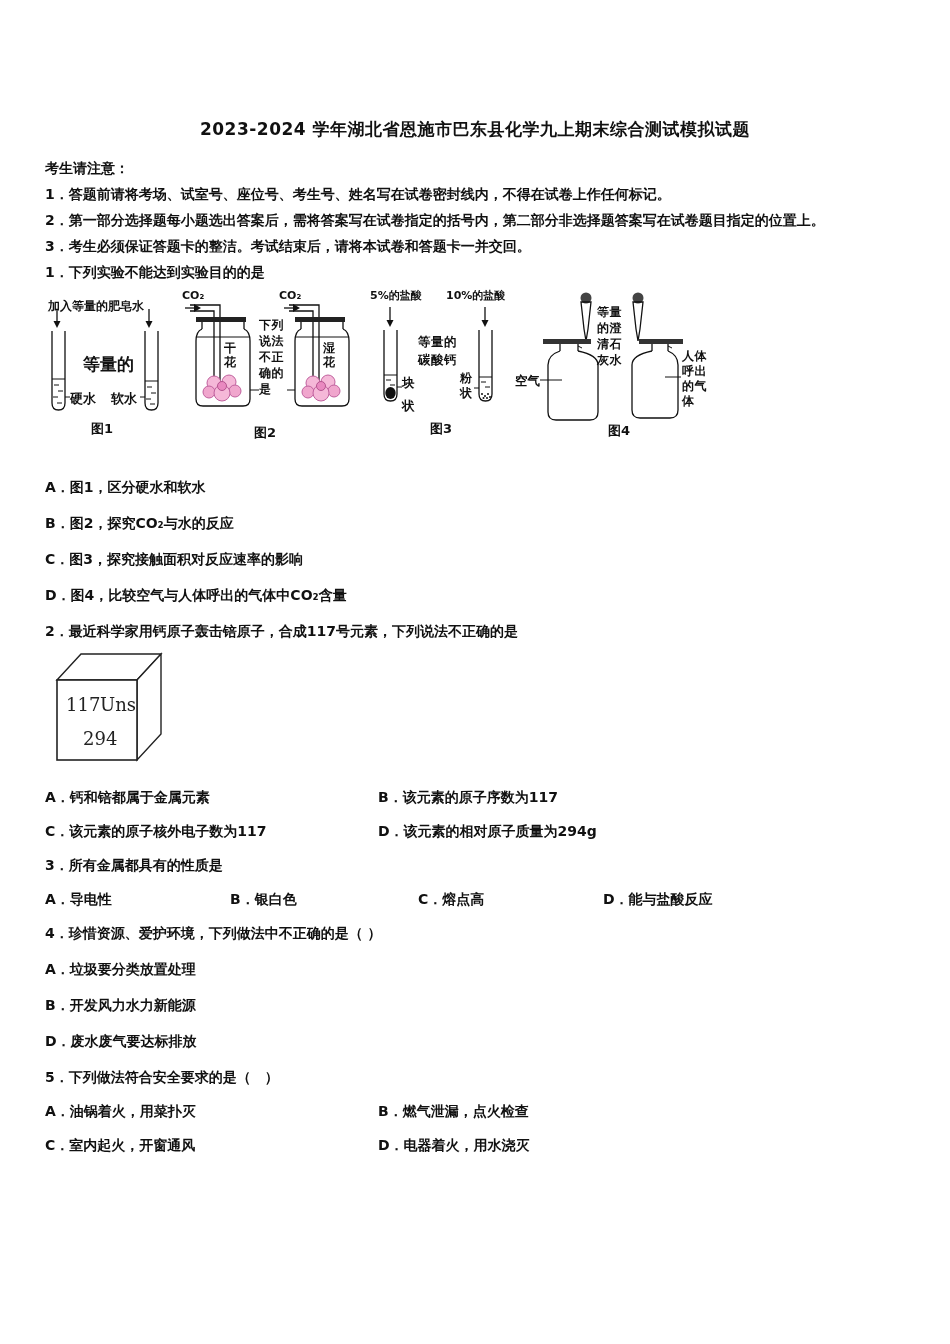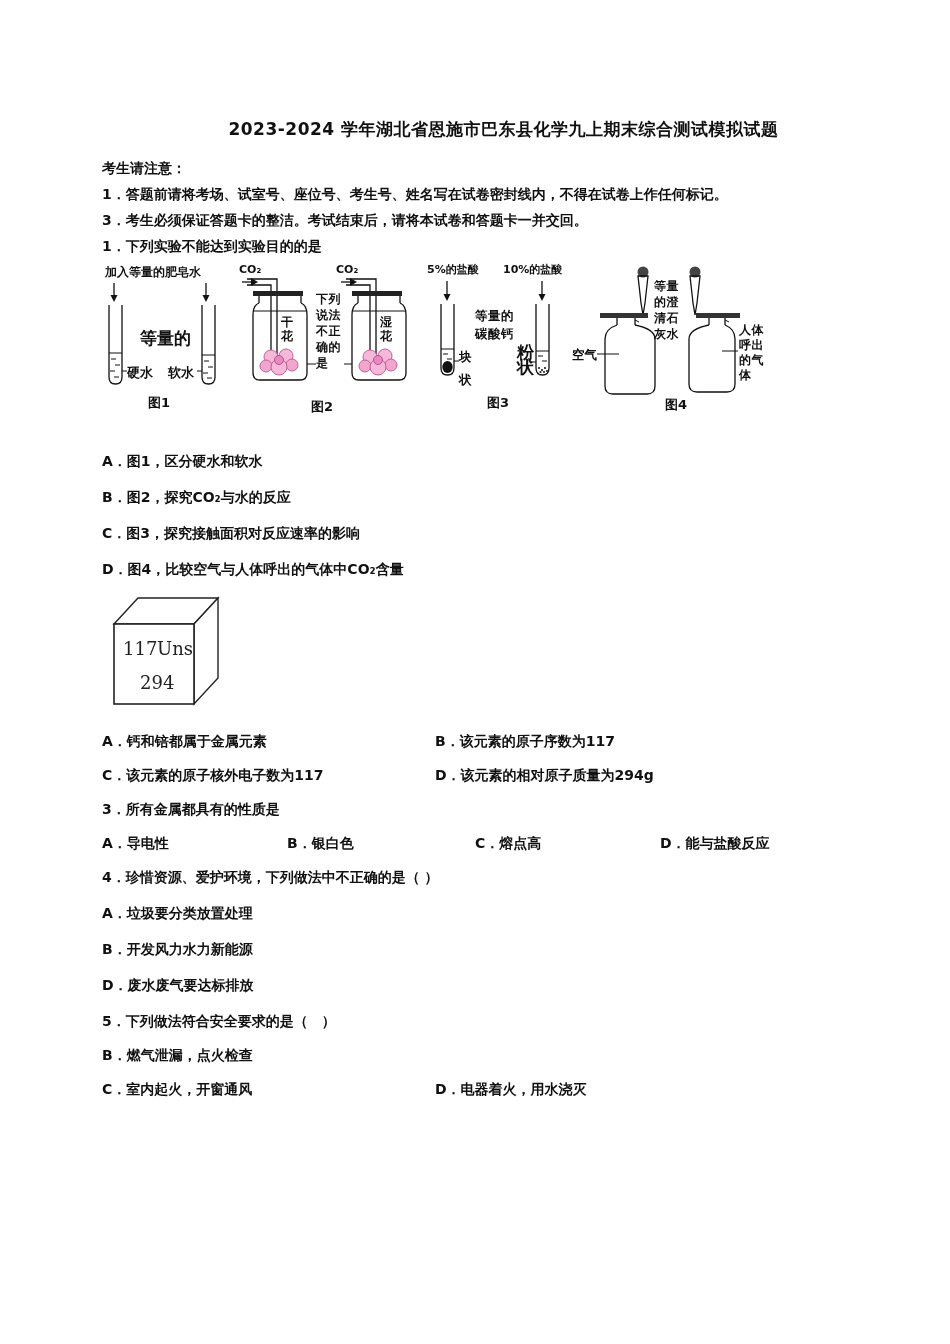--- a/index.html
+++ b/index.html
@@ -2,21 +2,21 @@
 <html><head>
 <meta charset="utf-8">
 <style>
   * { margin:0; padding:0; box-sizing:border-box; }
   html,body { width:950px; background:#ffffff; }
   body {
     height:1344px; overflow:hidden; color:#111;
     font-family:"DejaVu Sans","Liberation Sans",sans-serif;
     -webkit-font-smoothing:antialiased;
   }
-  .page { padding:118px 45px 0 70px; position:relative;margin-left:32px; }
+  .page { padding:118px 45px 0 45px; position:relative; }
 
   .title { font-size:17px; font-weight:bold; text-align:center; margin-bottom:14px; letter-spacing:.5px; }
 
   .notice p { font-size:14px; font-weight:bold; line-height:26px; }
 
   .section-heading { margin-top:17px; font-size:14px; font-weight:bold; line-height:26px; }
   .stem { font-size:14px; font-weight:bold; line-height:26px; }
   .stem.tight { line-height:22px; }
 
   .option { font-size:14px; font-weight:bold; line-height:22px; margin-bottom:14px; }
@@ -43,20 +43,21 @@
 </head>
 <body>
 
 <div class="page">
 
   <h1 class="title">2023-2024 学年湖北省恩施市巴东县化学九上期末综合测试模拟试题</h1>
 
   <div class="notice">
     <p>考生请注意：</p>
     <p>1．答题前请将考场、试室号、座位号、考生号、姓名写在试卷密封线内，不得在试卷上作任何标记。</p>
+    <p>2．第一部分选择题每小题选出答案后，需将答案写在试卷指定的括号内，第二部分非选择题答案写在试卷题目指定的位置上。</p>
     <p>3．考生必须保证答题卡的整洁。考试结束后，请将本试卷和答题卡一并交回。</p>
   </div>
 
 
   <p class="stem">1．下列实验不能达到实验目的的是</p>
 
   <div class="figures-row">
 
     <div class="fig" style="left:0;width:120px;">
       <svg width="120" height="158" viewBox="0 0 120 158">
@@ -72,21 +73,21 @@
           <line class="thin" x1="12" y1="116" x2="17" y2="116"></line>
         <path class="ln" d="M100,44 V116 Q100,123 106.5,123 Q113,123 113,116 V44"></path>
         <line class="thin" x1="100" y1="94" x2="113" y2="94"></line>
         <line class="thin" x1="102" y1="100" x2="107" y2="100"></line>
           <line class="thin" x1="106" y1="106" x2="111" y2="106"></line>
         <line class="thin" x1="101" y1="112" x2="106" y2="112"></line>
           <line class="thin" x1="105" y1="117" x2="110" y2="117"></line>
         <line class="thin" x1="20" y1="110" x2="25" y2="110"></line>
         <line class="thin" x1="95" y1="110" x2="100" y2="110"></line>
       </svg>
-      <span class="flabel" style="left:3px;top:3px;">加入等量的肥皂水</span>
+      <span class="flabel" style="left:3px;top:11px;">加入等量的肥皂水</span>
       <span class="flabel" style="left:38px;top:66px;font-size:17px;">等量的</span>
       <span class="flabel" style="left:25px;top:103px;font-size:13px;">硬水</span>
       <span class="flabel" style="left:66px;top:103px;font-size:13px;">软水</span>
       <span class="fig-cap" style="left:46px;top:133px;">图1</span>
     </div>
 
     <div class="fig" style="left:137px;width:172px;">
       <svg width="172" height="158" viewBox="0 0 172 158">
         <defs>
           <g id="flower">
@@ -152,21 +153,21 @@
             <circle cx="117" cy="111" r="1"></circle>
             <circle cx="120" cy="110" r="1"></circle>
         </g>
         <line class="thin" x1="27" y1="100" x2="32" y2="100"></line>
         <line class="thin" x1="104" y1="101" x2="109" y2="101"></line>
       </svg>
       <span class="flabel" style="left:0;top:1px;font-size:11px;">5%的盐酸</span>
       <span class="flabel" style="left:76px;top:1px;font-size:11px;">10%的盐酸</span>
       <span class="vcol" style="left:48px;top:46px;width:42px;font-size:12.5px;line-height:18px;">等量的碳酸钙</span>
       <span class="vcol" style="left:32px;top:84px;width:15px;font-size:12.5px;line-height:23px;">块状</span>
-      <span class="vcol" style="left:90px;top:84px;width:15px;font-size:17px;line-height:15px;">粉状</span>
+      <span class="vcol" style="left:90px;top:84px;width:15px;font-size:12px;line-height:15px;">粉状</span>
       <span class="fig-cap" style="left:60px;top:133px;">图3</span>
     </div>
 
     <div class="fig" style="left:470px;width:200px;">
       <svg width="200" height="158" viewBox="0 0 200 158">
         <circle cx="71" cy="11" r="5.5" fill="#444"></circle>
         <path class="ln" d="M66,15 H76 L73,42 L71,54 L69,42 Z" fill="#fff"></path>
         <circle cx="123" cy="11" r="5.5" fill="#444"></circle>
         <path class="ln" d="M118,15 H128 L125,42 L123,54 L121,42 Z" fill="#fff"></path>
         <rect x="28" y="52" width="48" height="5" fill="#333"></rect>
@@ -187,20 +188,21 @@
       <span class="vcol" style="left:167px;top:62px;width:27px;line-height:15px;">人体呼出的气体</span>
       <span class="fig-cap" style="left:93px;top:135px;">图4</span>
     </div>
   </div>
 
   <p class="option opt-first">A．图1，区分硬水和软水</p>
   <p class="option">B．图2，探究CO₂与水的反应</p>
   <p class="option">C．图3，探究接触面积对反应速率的影响</p>
   <p class="option">D．图4，比较空气与人体呼出的气体中CO₂含量</p>
 
+  <p class="stem tight">2．最近科学家用钙原子轰击锫原子，合成117号元素，下列说法不正确的是</p>
   <div class="cube-wrap">
     <svg width="130" height="116" viewBox="0 0 130 116">
       <polygon points="2,30 26,4 106,4 82,30" fill="#fff" stroke="#222" stroke-width="1.4"></polygon>
       <polygon points="82,30 106,4 106,84 82,110" fill="#fff" stroke="#222" stroke-width="1.4"></polygon>
       <rect x="2" y="30" width="80" height="80" fill="#fff" stroke="#222" stroke-width="1.6"></rect>
     </svg>
     <span class="cube-txt" style="left:11px;top:44px;">117</span>
     <span class="cube-txt" style="left:45px;top:44px;">Uns</span>
     <span class="cube-txt" style="left:28px;top:78px;">294</span>
   </div>
@@ -221,20 +223,21 @@
     <span>D．能与盐酸反应</span>
   </div>
 
   <p class="stem tight mb14">4．珍惜资源、爱护环境，下列做法中不正确的是（ ）</p>
   <p class="option">A．垃圾要分类放置处理</p>
   <p class="option">B．开发风力水力新能源</p>
   <p class="option">D．废水废气要达标排放</p>
 
   <p class="stem tight mb12">5．下列做法符合安全要求的是（　）</p>
   <div class="opt-2col">
+    <span>A．油锅着火，用菜扑灭</span>
     <span>B．燃气泄漏，点火检查</span>
   </div>
   <div class="opt-2col">
     <span>C．室内起火，开窗通风</span>
     <span>D．电器着火，用水浇灭</span>
   </div>
 
 </div>
 
 </body></html>

